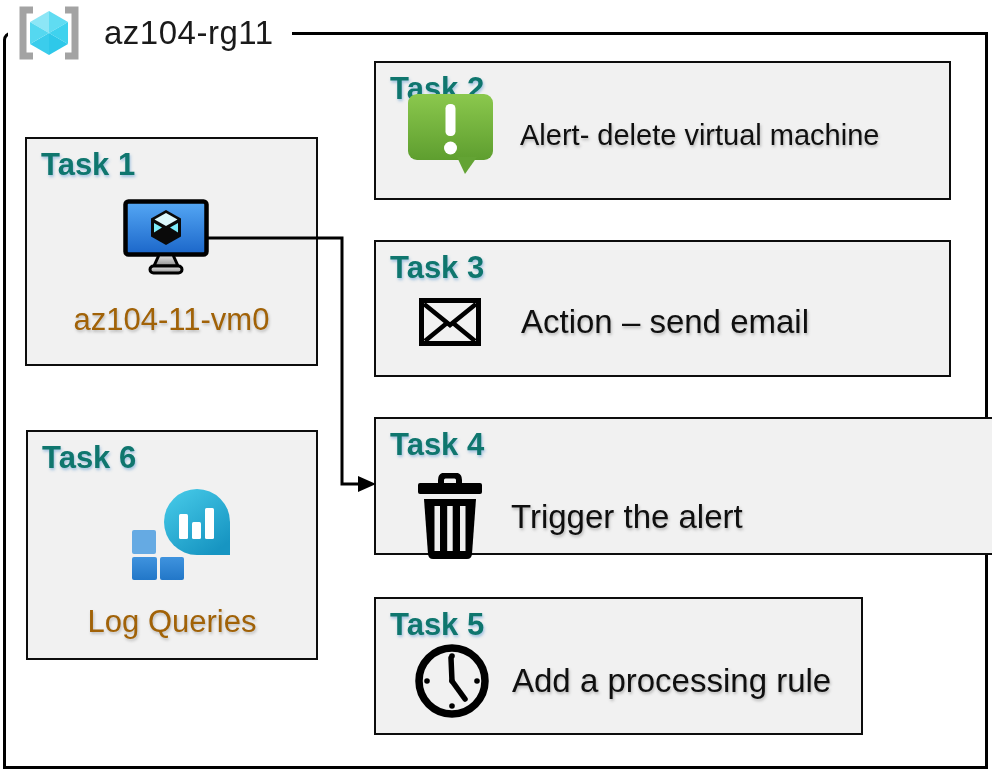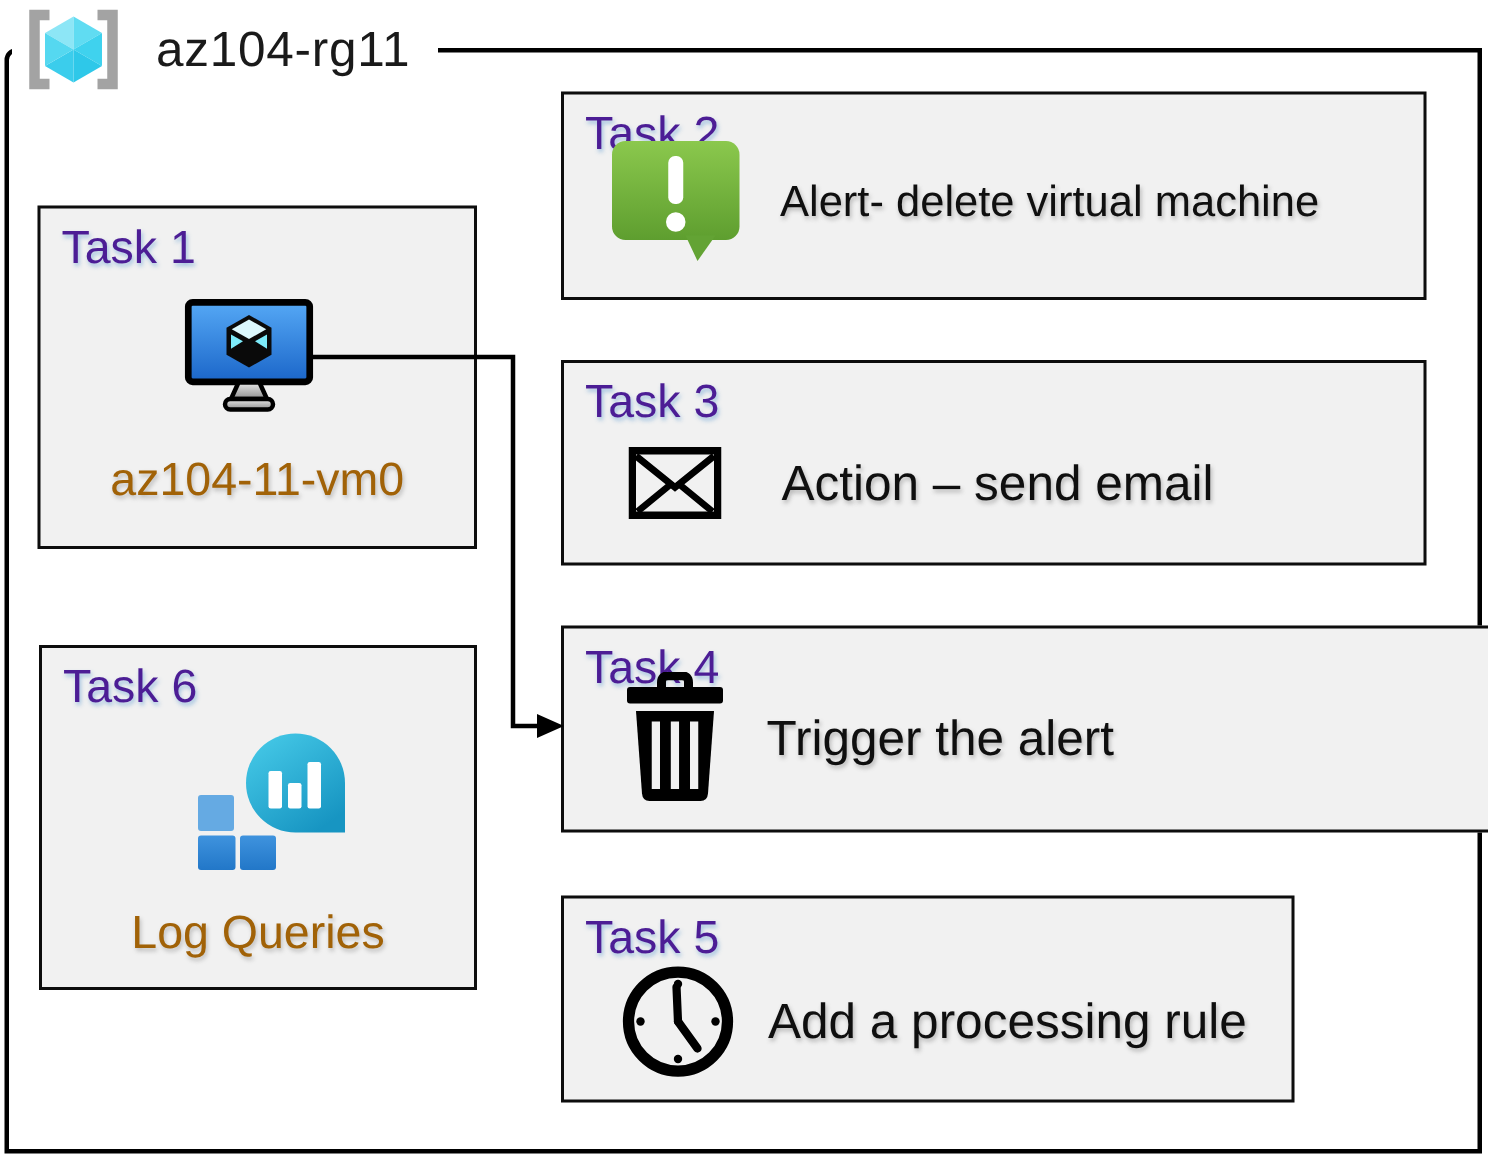--- a/index.html
+++ b/index.html
@@ -16,21 +16,21 @@
     display:flex; align-items:center; gap:18px;
     background:#fff; padding:0 18px 0 4px; height:62px;
   }
   .rg-title { font-size:33px; color:#1a1a1a; letter-spacing:0.5px; }
   .box {
     position:absolute; background:#f1f1f1; border:2.5px solid #0d0d0d;
     box-sizing:border-box; z-index:2;
   }
   .task-title {
     position:absolute; left:14px; top:8px;
-    font-size:31px; font-weight:normal; color:#4c1d95;
+    font-size:31px; font-weight:bold; color:#0f766e;
     text-shadow:1px 2px 3px rgba(145,185,220,0.85);
   }
   .content-row {
     position:absolute; display:flex; align-items:center;
   }
   .row-label {
     font-size:33px; color:#0f0f0f;
     text-shadow:1px 2px 3px rgba(110,110,110,0.45);
     white-space:nowrap;
   }
@@ -116,21 +116,21 @@
         <rect x="2.5" y="2.5" width="57" height="43" fill="none" stroke="#000" stroke-width="5"></rect>
         <path d="M5 6 L31 27 L57 6" fill="none" stroke="#000" stroke-width="4.5"></path>
         <path d="M6 43 L28 25 M56 43 L34 25" fill="none" stroke="#000" stroke-width="4.5"></path>
       </svg>
       <span class="row-label">Action – send email</span>
     </div>
   </div>
 
   <div class="box" style="left:374px; top:417px; width:671px; height:138px;">
     <div class="task-title">Task 4</div>
-    <div class="content-row" style="left:41px; top:29px; gap:28px;">
+    <div class="content-row" style="left:41px; top:54px; gap:28px;">
       <svg width="66" height="88" viewBox="0 0 66 88">
         <path d="M24 10 V7 q0-4.5 4.5-4.5 h9 q4.5 0 4.5 4.5 V10" fill="none" stroke="#000" stroke-width="6"></path>
         <rect x="1" y="10" width="64" height="11" rx="2" fill="#000"></rect>
         <path d="M7 26 H59 L55 81 q-0.4 5-5 5 H16 q-4.6 0-5-5 Z" fill="#000"></path>
         <rect x="17.5" y="33" width="5.5" height="45" fill="#f1f1f1"></rect>
         <rect x="30.2" y="33" width="5.5" height="45" fill="#f1f1f1"></rect>
         <rect x="43" y="33" width="5.5" height="45" fill="#f1f1f1"></rect>
       </svg>
       <span class="row-label">Trigger the alert</span>
     </div>

